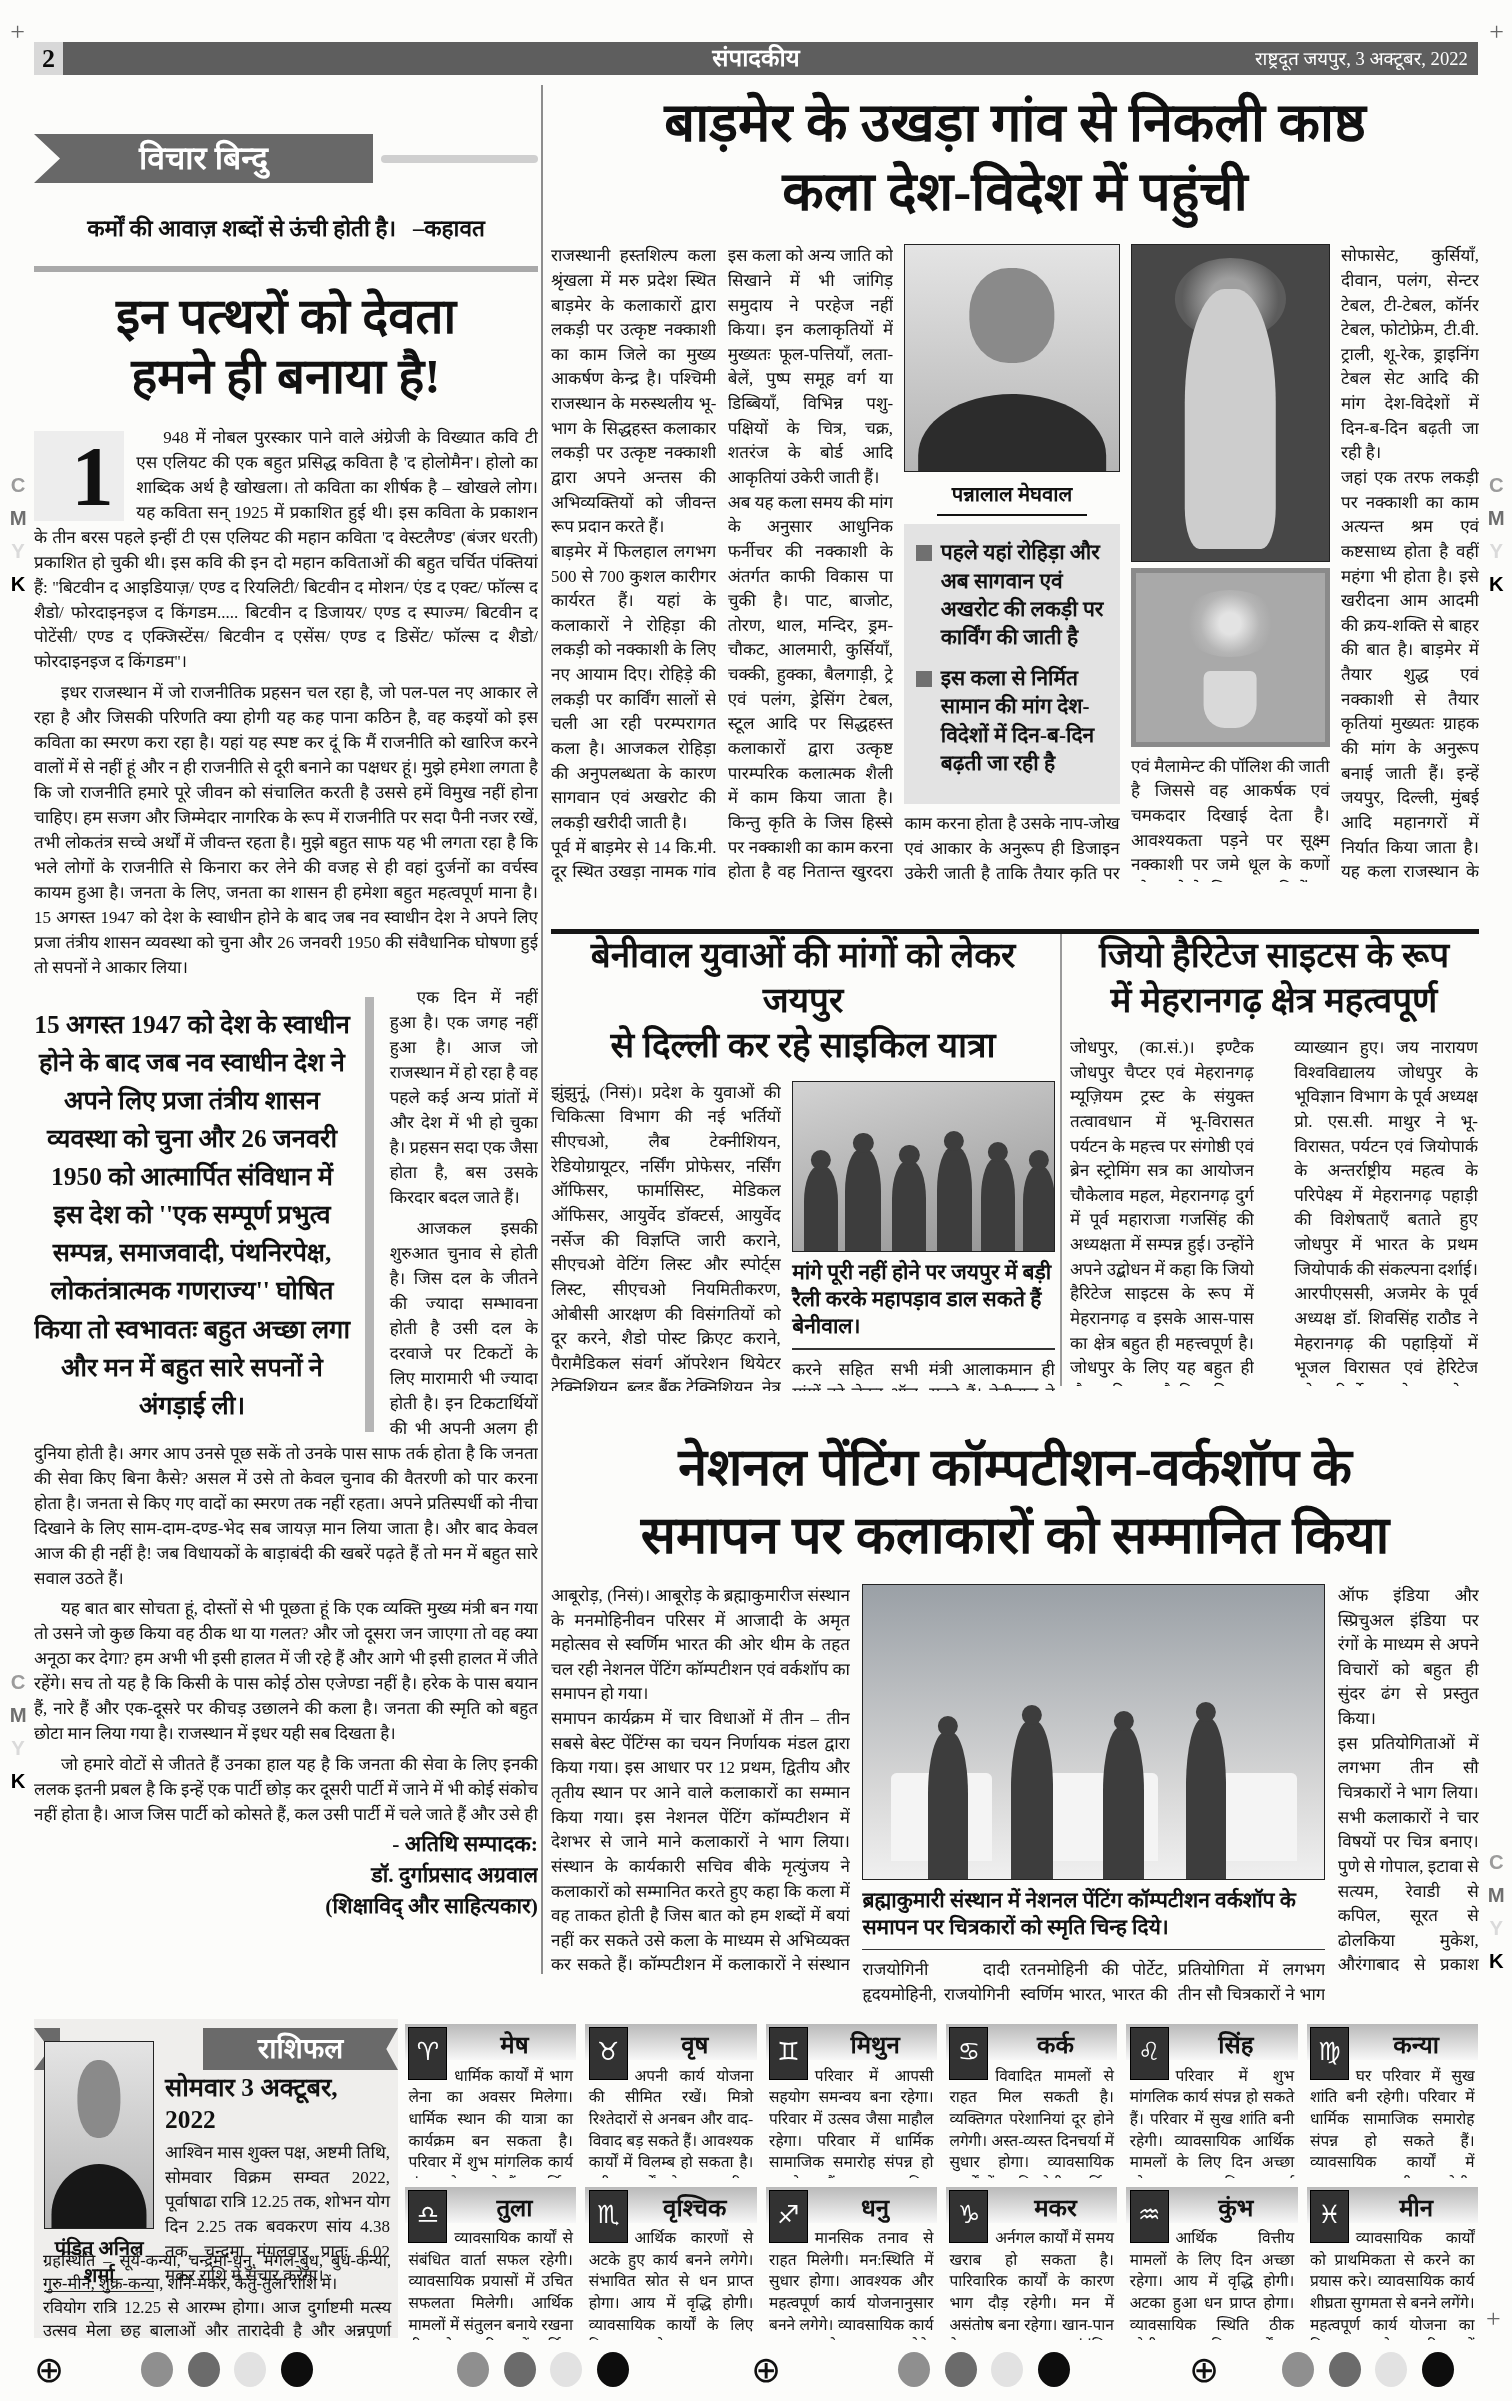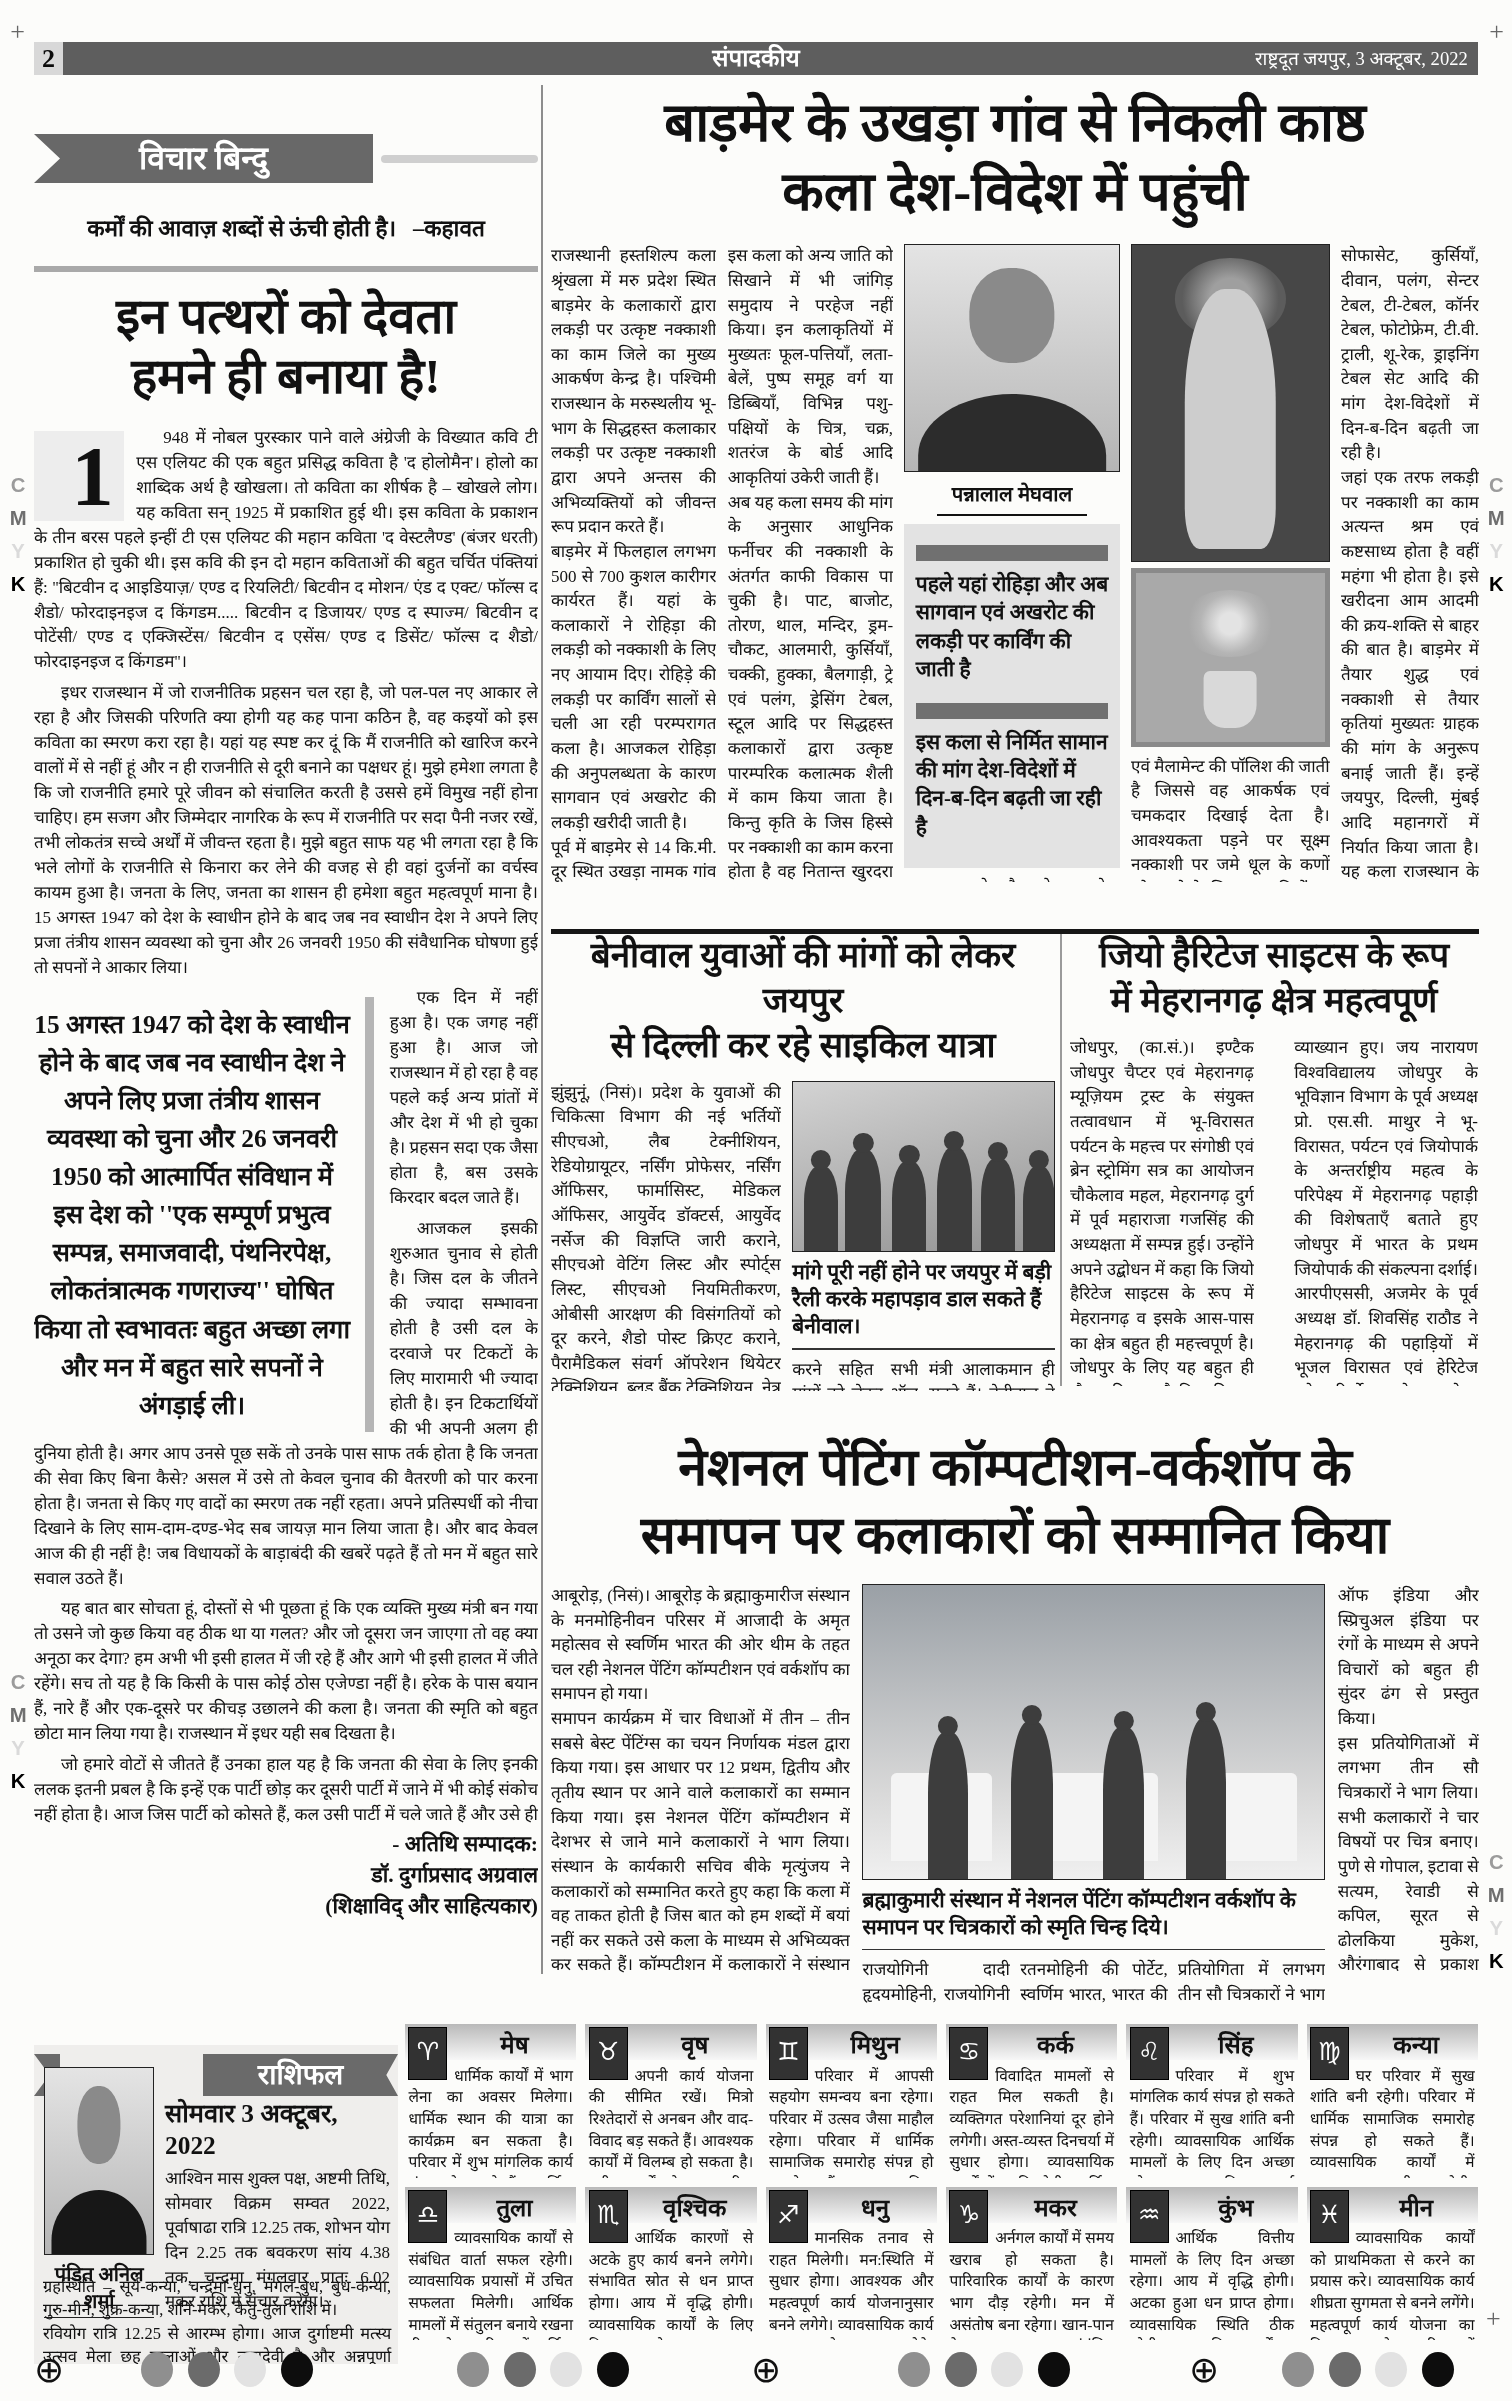--- a/index.html
+++ b/index.html
@@ -41,21 +41,21 @@
   
   .btxt{font-size:17px;line-height:1.45;}
 
   
   .wood{position:absolute;left:551px;top:89px;width:928px;height:836px;overflow:hidden;}
   .wood-headline{text-align:center;font-weight:bold;font-size:54px;line-height:1.28;}
   .wood-cols{display:flex;gap:11.3px;margin-top:17px;height:638px;}
   .caption{font-weight:bold;text-align:center;font-size:20.3px;margin:6.8px 0;}
   .minirule{height:1.7px;background:#111;width:70%;margin:3.4px auto;}
   .bulletbox{background:#e3e3e3;padding:14.7px 11.3px;margin-top:8px;}
-  .bullet{display:flex;gap:9px;margin-bottom:12.4px;flex-direction:column;}
+  .bullet{display:flex;gap:9px;margin-bottom:12.4px;}
   .bullet .sq{flex:0 0 16px;height:16px;background:#707070;margin-top:6.8px;}
   .bullet .bt{font-weight:bold;font-size:21px;line-height:1.35;}
 
   
   .photo{position:relative;background:linear-gradient(165deg,#d3d3d3,#939393);overflow:hidden;border:1.1px solid #222;}
   .portraitph{background:linear-gradient(#e4e4e4,#b5b5b5);}
   .portraitph .head{position:absolute;top:10%;left:50%;transform:translateX(-50%);width:40%;height:42%;
                     background:#8a8a8a;border-radius:46%;}
   .portraitph .suit{position:absolute;bottom:0;left:50%;transform:translateX(-50%);width:88%;height:34%;
                     background:#2c2c2c;border-radius:50% 50% 0 0/80% 80% 0 0;}
@@ -83,21 +83,21 @@
   
   .dblrule{position:absolute;left:551px;top:929px;width:928px;height:0;border-top:5.1px solid #161616;}
   .mid-head{text-align:center;font-weight:bold;font-size:35px;line-height:1.28;}
   .capb{font-weight:bold;font-size:21px;line-height:1.3;}
   .hthin{height:1.1px;background:#333;margin:8px 0;}
 
   
   .bot-head{text-align:center;font-weight:bold;font-size:52px;line-height:1.3;}
 
   
-  .rash-panel{position:absolute;left:34px;top:2019px;width:364px;height:319px;background:#efeeec;overflow:hidden;margin-top:26px;}
+  .rash-panel{position:absolute;left:34px;top:2019px;width:364px;height:319px;background:#efeeec;overflow:hidden;}
   .rash-ribbon{position:absolute;left:169px;top:9px;width:195px;height:42px;background:#6a6a6a;color:#fff;
         font-weight:bold;font-size:28px;line-height:42px;text-align:center;
         clip-path:polygon(0 0,100% 0,94% 50%,100% 100%,0 100%);}
   .rash-tail{position:absolute;left:0;top:9px;width:26px;height:42px;background:#6a6a6a;
         clip-path:polygon(0 0,100% 0,100% 100%,0 100%,60% 50%);}
   .rash-date{font-weight:bold;font-size:25.4px;line-height:1.25;}
   .rash-pan{font-size:17px;line-height:1.45;text-align:justify;}
   .rash-extra{position:absolute;left:9px;right:6.8px;top:230px;font-size:16.4px;line-height:1.42;text-align:justify;}
   .pandit-cap{font-weight:bold;font-size:20px;text-align:center;border-bottom:1.7px solid #222;padding-bottom:3.4px;}
 

